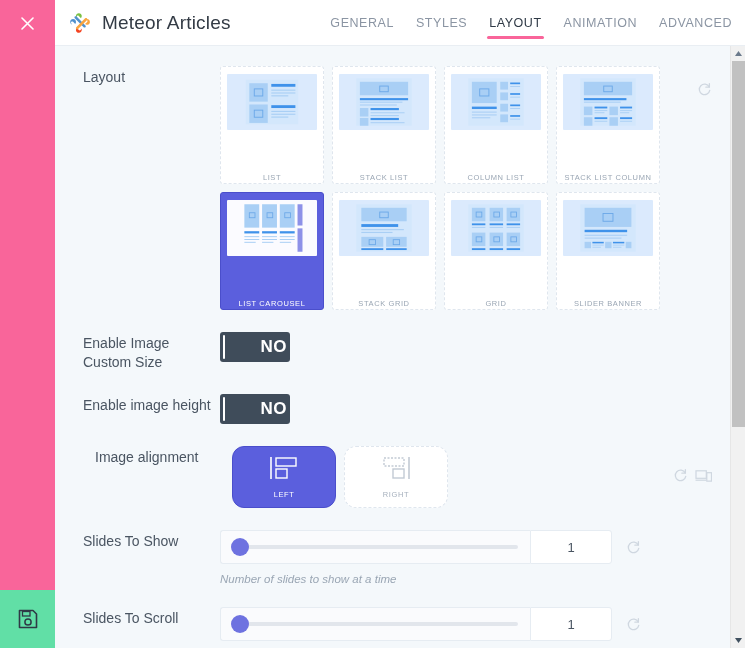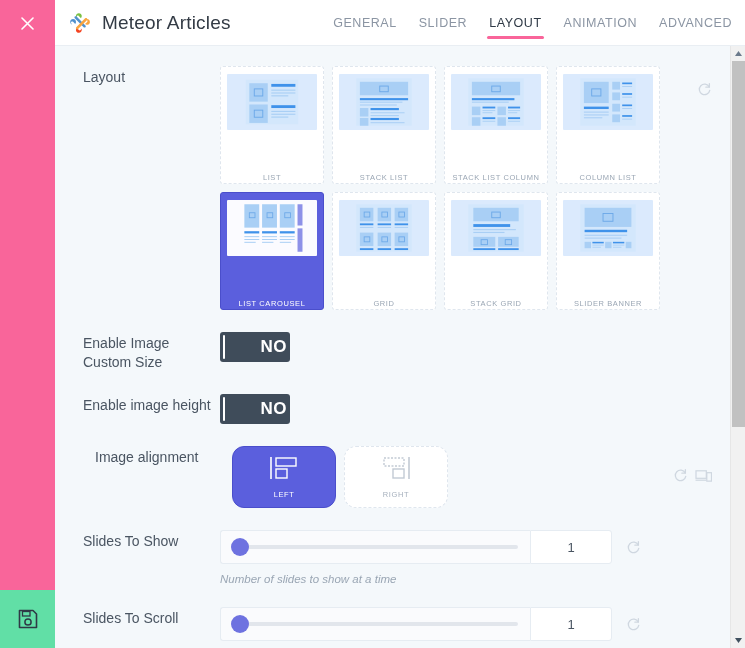--- a/index.html
+++ b/index.html
@@ -212,21 +212,21 @@
             <path d="M14.6 28.1c-2 0-3.6-1.6-3.6-3.6 0-.9.4-1.8 1-2.4l2.6 2.6c.6.6 1.6.6 2.2 0s.6-1.6 0-2.2l1.3 1.3a3.6 3.6 0 0 1-3.5 4.3z" fill="#f44321"></path>
             <path d="M9.6 10.3c-.6-.6-.6-1.6 0-2.2.6-.6 1.6-.6 2.2 0l10.9 10.9c.6.6.6 1.6 0 2.2-.6.6-1.6.6-2.2 0z" fill="#5091cd"></path>
             <path d="M22.3 10.3c.6-.6 1.6-.6 2.2 0 .6.6.6 1.6 0 2.2L13.6 23.4c-.6.6-1.6.6-2.2 0-.6-.6-.6-1.6 0-2.2z" fill="#f9a541"></path>
           </svg>
         </span>
         <span class="brand-title">Meteor Articles</span>
       </div>
 
       <div class="tabs">
         <div class="tab">GENERAL</div>
-        <div class="tab">SLIDER</div>
+        <div class="tab">STYLES</div>
         <div class="tab active">LAYOUT</div>
         <div class="tab">ANIMATION</div>
         <div class="tab">ADVANCED</div>
       </div>
     </div>
 
     <div class="bodywrap">
       <div class="content">
 
         <div class="row layout-row">
@@ -267,20 +267,47 @@
                     <rect x="11" y="48" width="12" height="12" fill="#a9cff5"></rect>
                     <rect x="26" y="48" width="40" height="3" fill="#3f92ea"></rect>
                     <rect x="26" y="54" width="48" height="1.4" fill="#a9cff5"></rect>
                     <rect x="26" y="58" width="40" height="1.4" fill="#a9cff5"></rect>
                     <rect x="11" y="62" width="12" height="11" fill="#a9cff5"></rect>
                     <rect x="26" y="62" width="40" height="3" fill="#3f92ea"></rect>
                     <rect x="26" y="68" width="48" height="1.4" fill="#a9cff5"></rect>
                   </svg>
                 </div>
                 <div class="card-name">STACK LIST</div>
+              </div>
+
+              <div class="card">
+                <div class="card-thumb">
+                  <svg viewBox="0 0 90 79" aria-hidden="true">
+                    <rect x="6" y="6" width="78" height="67" fill="#d3e7fc"></rect>
+                    <rect x="11" y="11" width="35" height="30" fill="#a9cff5"></rect>
+                    <rect x="22" y="21" width="13" height="10" fill="none" stroke="#6ba8e8" stroke-width="1.3"></rect>
+                    <rect x="11" y="46" width="35" height="3.4" fill="#3f92ea"></rect>
+                    <rect x="11" y="53" width="35" height="1.5" fill="#a9cff5"></rect>
+                    <rect x="11" y="57" width="35" height="1.5" fill="#a9cff5"></rect>
+                    <rect x="11" y="61" width="26" height="1.5" fill="#a9cff5"></rect>
+                    <rect x="51" y="11" width="11" height="11" fill="#a9cff5"></rect>
+                    <rect x="65" y="12" width="14" height="2.4" fill="#3f92ea"></rect>
+                    <rect x="65" y="17" width="14" height="1.3" fill="#a9cff5"></rect>
+                    <rect x="51" y="26" width="11" height="11" fill="#a9cff5"></rect>
+                    <rect x="65" y="27" width="14" height="2.4" fill="#3f92ea"></rect>
+                    <rect x="65" y="32" width="14" height="1.3" fill="#a9cff5"></rect>
+                    <rect x="51" y="42" width="11" height="11" fill="#a9cff5"></rect>
+                    <rect x="65" y="43" width="14" height="2.4" fill="#3f92ea"></rect>
+                    <rect x="65" y="48" width="14" height="1.3" fill="#a9cff5"></rect>
+                    <rect x="51" y="57" width="11" height="11" fill="#a9cff5"></rect>
+                    <rect x="65" y="58" width="14" height="2.4" fill="#3f92ea"></rect>
+                    <rect x="65" y="63" width="14" height="1.3" fill="#a9cff5"></rect>
+                  </svg>
+                </div>
+                <div class="card-name">COLUMN LIST</div>
               </div>
 
               <div class="card">
                 <div class="card-thumb">
                   <svg viewBox="0 0 90 79" aria-hidden="true">
                     <rect x="6" y="6" width="78" height="67" fill="#d3e7fc"></rect>
                     <rect x="11" y="11" width="68" height="19" fill="#a9cff5"></rect>
                     <rect x="39" y="17" width="12" height="8" fill="none" stroke="#6ba8e8" stroke-width="1.3"></rect>
                     <rect x="11" y="34" width="60" height="3" fill="#3f92ea"></rect>
                     <rect x="11" y="39" width="52" height="1.5" fill="#a9cff5"></rect>
@@ -294,47 +321,20 @@
                     <rect x="62" y="54" width="13" height="1.3" fill="#a9cff5"></rect>
                     <rect x="11" y="61" width="12" height="12" fill="#a9cff5"></rect>
                     <rect x="26" y="61" width="18" height="2.6" fill="#3f92ea"></rect>
                     <rect x="26" y="66" width="18" height="1.3" fill="#a9cff5"></rect>
                     <rect x="47" y="61" width="12" height="12" fill="#a9cff5"></rect>
                     <rect x="62" y="61" width="17" height="2.6" fill="#3f92ea"></rect>
                     <rect x="62" y="66" width="17" height="1.3" fill="#a9cff5"></rect>
                   </svg>
                 </div>
                 <div class="card-name">STACK LIST COLUMN</div>
-              </div>
-
-              <div class="card">
-                <div class="card-thumb">
-                  <svg viewBox="0 0 90 79" aria-hidden="true">
-                    <rect x="6" y="6" width="78" height="67" fill="#d3e7fc"></rect>
-                    <rect x="11" y="11" width="35" height="30" fill="#a9cff5"></rect>
-                    <rect x="22" y="21" width="13" height="10" fill="none" stroke="#6ba8e8" stroke-width="1.3"></rect>
-                    <rect x="11" y="46" width="35" height="3.4" fill="#3f92ea"></rect>
-                    <rect x="11" y="53" width="35" height="1.5" fill="#a9cff5"></rect>
-                    <rect x="11" y="57" width="35" height="1.5" fill="#a9cff5"></rect>
-                    <rect x="11" y="61" width="26" height="1.5" fill="#a9cff5"></rect>
-                    <rect x="51" y="11" width="11" height="11" fill="#a9cff5"></rect>
-                    <rect x="65" y="12" width="14" height="2.4" fill="#3f92ea"></rect>
-                    <rect x="65" y="17" width="14" height="1.3" fill="#a9cff5"></rect>
-                    <rect x="51" y="26" width="11" height="11" fill="#a9cff5"></rect>
-                    <rect x="65" y="27" width="14" height="2.4" fill="#3f92ea"></rect>
-                    <rect x="65" y="32" width="14" height="1.3" fill="#a9cff5"></rect>
-                    <rect x="51" y="42" width="11" height="11" fill="#a9cff5"></rect>
-                    <rect x="65" y="43" width="14" height="2.4" fill="#3f92ea"></rect>
-                    <rect x="65" y="48" width="14" height="1.3" fill="#a9cff5"></rect>
-                    <rect x="51" y="57" width="11" height="11" fill="#a9cff5"></rect>
-                    <rect x="65" y="58" width="14" height="2.4" fill="#3f92ea"></rect>
-                    <rect x="65" y="63" width="14" height="1.3" fill="#a9cff5"></rect>
-                  </svg>
-                </div>
-                <div class="card-name">COLUMN LIST</div>
               </div>
 
               <div class="card selected">
                 <div class="card-thumb">
                   <svg viewBox="0 0 90 79" aria-hidden="true">
                     <rect x="0" y="0" width="90" height="79" fill="#fbfbff"></rect>
                     <rect x="6" y="6" width="21" height="33" fill="#a9cff5"></rect>
                     <rect x="13" y="18" width="8" height="7" fill="none" stroke="#6ba8e8" stroke-width="1.2"></rect>
                     <rect x="31" y="6" width="21" height="33" fill="#a9cff5"></rect>
                     <rect x="38" y="18" width="8" height="7" fill="none" stroke="#6ba8e8" stroke-width="1.2"></rect>
@@ -350,20 +350,40 @@
                     <rect x="31" y="59" width="16" height="1.4" fill="#a9cff5"></rect>
                     <rect x="56" y="44" width="21" height="3.2" fill="#3f92ea"></rect>
                     <rect x="56" y="51" width="21" height="1.4" fill="#a9cff5"></rect>
                     <rect x="56" y="55" width="21" height="1.4" fill="#a9cff5"></rect>
                     <rect x="56" y="59" width="16" height="1.4" fill="#a9cff5"></rect>
                     <rect x="81" y="6" width="7" height="30" fill="#8d91e8"></rect>
                     <rect x="81" y="40" width="7" height="33" fill="#8d91e8"></rect>
                   </svg>
                 </div>
                 <div class="card-name">LIST CAROUSEL</div>
+              </div>
+
+              <div class="card">
+                <div class="card-thumb">
+                  <svg viewBox="0 0 90 79" aria-hidden="true">
+                    <rect x="6" y="6" width="78" height="67" fill="#d3e7fc"></rect>
+                    <rect x="13" y="11" width="64" height="19" fill="#a9cff5"></rect>
+                    <rect x="39" y="17" width="12" height="8" fill="none" stroke="#6ba8e8" stroke-width="1.3"></rect>
+                    <rect x="13" y="34" width="52" height="4" fill="#3f92ea"></rect>
+                    <rect x="13" y="41" width="60" height="1.6" fill="#a9cff5"></rect>
+                    <rect x="13" y="45" width="44" height="1.6" fill="#a9cff5"></rect>
+                    <rect x="13" y="52" width="31" height="14" fill="#a9cff5"></rect>
+                    <rect x="24" y="56" width="9" height="7" fill="none" stroke="#6ba8e8" stroke-width="1.2"></rect>
+                    <rect x="48" y="52" width="29" height="14" fill="#a9cff5"></rect>
+                    <rect x="58" y="56" width="9" height="7" fill="none" stroke="#6ba8e8" stroke-width="1.2"></rect>
+                    <rect x="13" y="68" width="31" height="2.6" fill="#3f92ea"></rect>
+                    <rect x="48" y="68" width="29" height="2.6" fill="#3f92ea"></rect>
+                  </svg>
+                </div>
+                <div class="card-name">STACK GRID</div>
               </div>
 
               <div class="card">
                 <div class="card-thumb">
                   <svg viewBox="0 0 90 79" aria-hidden="true">
                     <rect x="6" y="6" width="78" height="67" fill="#d3e7fc"></rect>
                     <rect x="11" y="11" width="19" height="19" fill="#a9cff5"></rect>
                     <rect x="17" y="17" width="8" height="7" fill="none" stroke="#6ba8e8" stroke-width="1.2"></rect>
                     <rect x="36" y="11" width="19" height="19" fill="#a9cff5"></rect>
                     <rect x="42" y="17" width="8" height="7" fill="none" stroke="#6ba8e8" stroke-width="1.2"></rect>
@@ -386,40 +406,20 @@
                     <rect x="60" y="68" width="19" height="2.6" fill="#3f92ea"></rect>
                   </svg>
                 </div>
                 <div class="card-name">GRID</div>
               </div>
 
               <div class="card">
                 <div class="card-thumb">
                   <svg viewBox="0 0 90 79" aria-hidden="true">
                     <rect x="6" y="6" width="78" height="67" fill="#d3e7fc"></rect>
-                    <rect x="13" y="11" width="64" height="19" fill="#a9cff5"></rect>
-                    <rect x="39" y="17" width="12" height="8" fill="none" stroke="#6ba8e8" stroke-width="1.3"></rect>
-                    <rect x="13" y="34" width="52" height="4" fill="#3f92ea"></rect>
-                    <rect x="13" y="41" width="60" height="1.6" fill="#a9cff5"></rect>
-                    <rect x="13" y="45" width="44" height="1.6" fill="#a9cff5"></rect>
-                    <rect x="13" y="52" width="31" height="14" fill="#a9cff5"></rect>
-                    <rect x="24" y="56" width="9" height="7" fill="none" stroke="#6ba8e8" stroke-width="1.2"></rect>
-                    <rect x="48" y="52" width="29" height="14" fill="#a9cff5"></rect>
-                    <rect x="58" y="56" width="9" height="7" fill="none" stroke="#6ba8e8" stroke-width="1.2"></rect>
-                    <rect x="13" y="68" width="31" height="2.6" fill="#3f92ea"></rect>
-                    <rect x="48" y="68" width="29" height="2.6" fill="#3f92ea"></rect>
-                  </svg>
-                </div>
-                <div class="card-name">STACK GRID</div>
-              </div>
-
-              <div class="card">
-                <div class="card-thumb">
-                  <svg viewBox="0 0 90 79" aria-hidden="true">
-                    <rect x="6" y="6" width="78" height="67" fill="#d3e7fc"></rect>
                     <rect x="12" y="11" width="66" height="27" fill="#a9cff5"></rect>
                     <rect x="38" y="19" width="14" height="11" fill="none" stroke="#6ba8e8" stroke-width="1.3"></rect>
                     <rect x="12" y="42" width="60" height="3.4" fill="#3f92ea"></rect>
                     <rect x="12" y="49" width="60" height="1.5" fill="#a9cff5"></rect>
                     <rect x="12" y="53" width="52" height="1.5" fill="#a9cff5"></rect>
                     <rect x="12" y="59" width="9" height="9" fill="#a9cff5"></rect>
                     <rect x="23" y="59" width="16" height="2.2" fill="#3f92ea"></rect>
                     <rect x="23" y="63" width="16" height="1.2" fill="#a9cff5"></rect>
                     <rect x="23" y="66" width="12" height="1.2" fill="#a9cff5"></rect>
                     <rect x="41" y="59" width="9" height="9" fill="#a9cff5"></rect>

